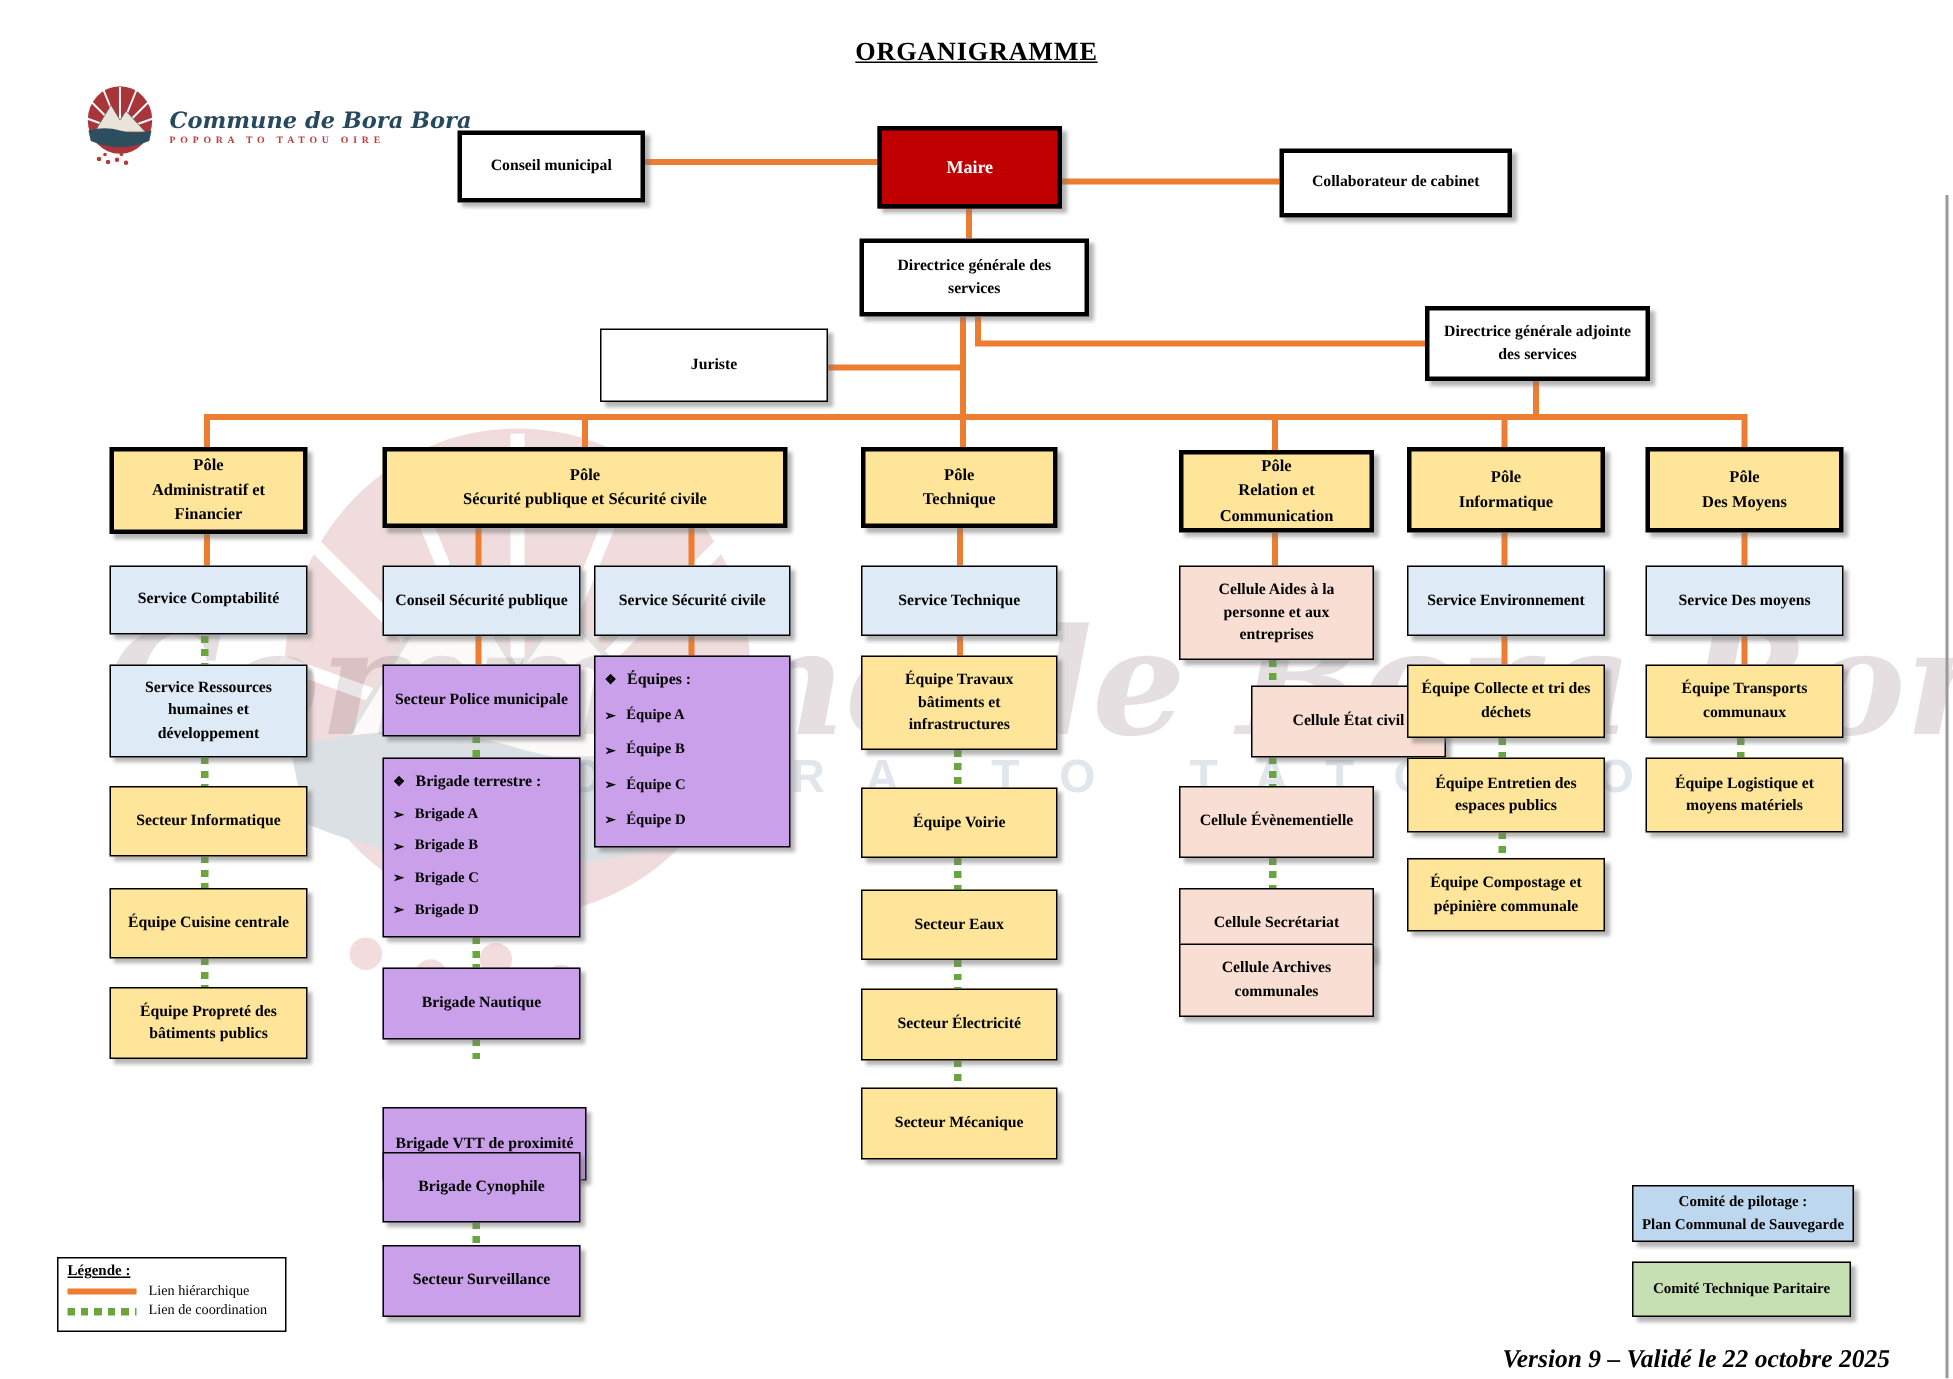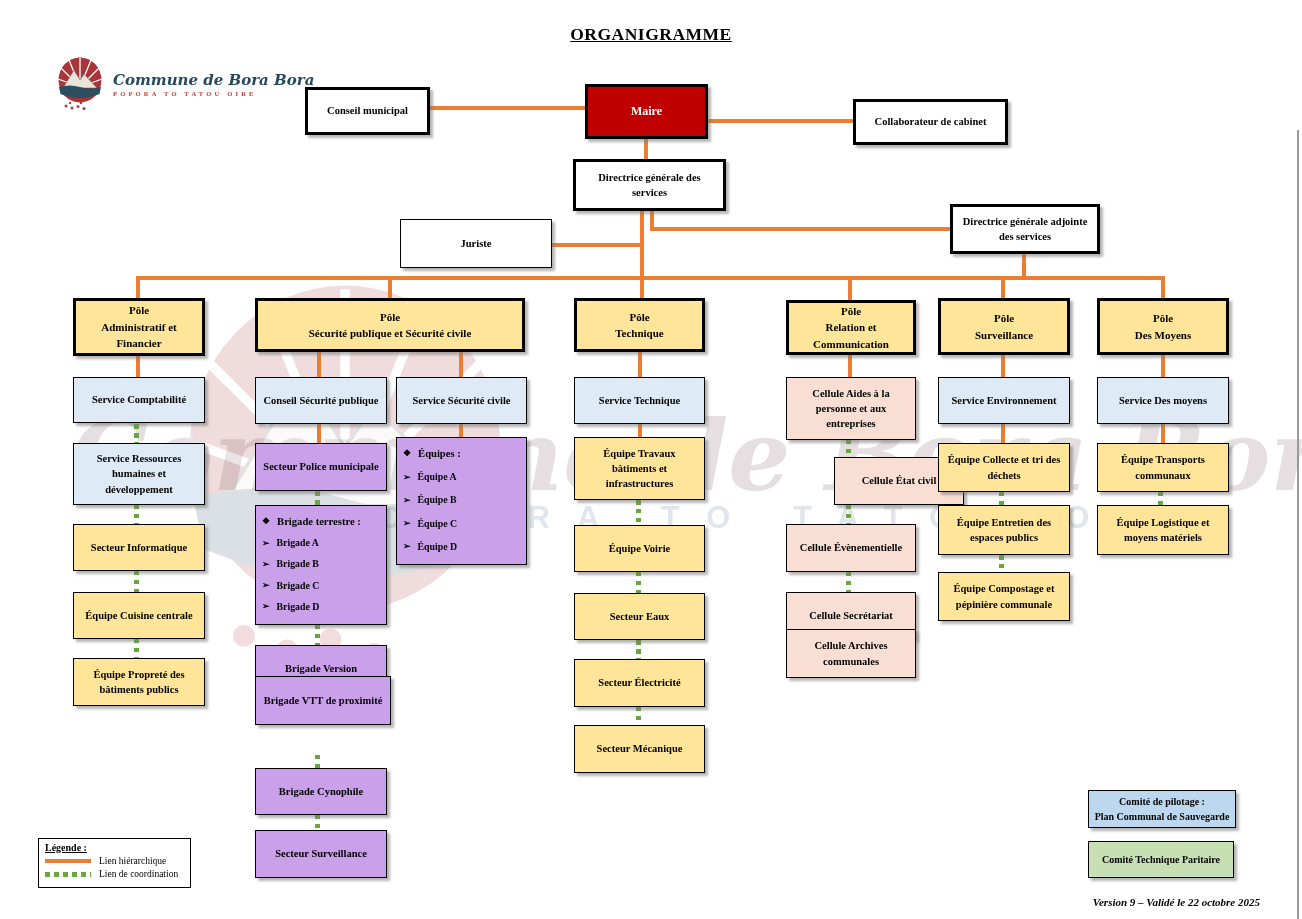--- a/index.html
+++ b/index.html
@@ -48,21 +48,21 @@
   .cmt-green{background:#C6E0B4;}
   
   .legend{position:absolute;left:38px;top:838px;width:153px;height:50px;border:1.4px solid #000;
           background:#fff;z-index:4;padding:3px 6px;box-sizing:border-box;font-size:9.5px;font-weight:700;}
   .legend-title{text-decoration:underline;font-size:10px;}
   .legend-row{display:flex;align-items:center;gap:8px;margin-top:3px;}
   .legend-swatch-o{width:46px;height:3.5px;background:#ED7D31;}
   .legend-swatch-g{width:46px;height:5px;
       background:repeating-linear-gradient(to right,#69A73E 0 5px,transparent 5px 9px);}
   .legend-row .lab{font-weight:400;font-size:9.5px;}
-  .version{position:absolute;right:42px;top:896px;font-size:11px;font-weight:700;font-style:italic;z-index:4;}
+  .version{position:absolute;right:42px;top:896px;font-size:17px;font-weight:700;font-style:italic;z-index:4;}
   .page-edge{position:absolute;left:1297px;top:130px;width:1.5px;height:789px;background:#9a9a9a;z-index:0;}
 </style>
 </head>
 <body>
 
 <div class="wm wm-script">Commune de Bora Bora</div>
 <div class="wm wm-caps">POPORA TO TATOU OIRE</div>
 <svg class="wm wm-logo" viewBox="0 0 100 108" aria-hidden="true">
   <ellipse cx="50" cy="46" rx="43" ry="45" fill="#A93439"></ellipse>
   <g stroke="#fff" stroke-width="2.6">
@@ -196,21 +196,21 @@
 <div class="b pole" style="left:574px;top:298px;width:131px;height:54px">
   <span>Pôle</span>
     <span>Technique</span>
   </div>
 <div class="b pole" style="left:786px;top:300px;width:130px;height:55px">
   <span>Pôle</span>
     <span>Relation et Communication</span>
   </div>
 <div class="b pole" style="left:938px;top:298px;width:132px;height:57px">
   <span>Pôle</span>
-    <span>Surveillance</span>
+    <span>Informatique</span>
   </div>
 <div class="b pole" style="left:1097px;top:298px;width:132px;height:57px">
   <span>Pôle</span>
     <span>Des Moyens</span>
   </div>
 
 <div class="b svc" style="left:73px;top:377px;width:132px;height:46px">
     <span>Service Comptabilité</span>
   </div>
 <div class="b svc" style="left:73px;top:443px;width:132px;height:62px">
@@ -248,23 +248,23 @@
   <div class="lrow">
       <span class="bullet">➢</span>
       <span>Brigade C</span>
     </div>
   <div class="lrow">
       <span class="bullet">➢</span>
       <span>Brigade D</span>
     </div>
 </div>
 <div class="b pur" style="left:255px;top:645px;width:132px;height:48px">
-    <span>Brigade Version</span>
-  </div>
-<div class="b pur" style="left:255px;top:676px;width:136px;height:49px">
+    <span>Brigade Nautique</span>
+  </div>
+<div class="b pur" style="left:255px;top:738px;width:136px;height:49px">
     <span>Brigade VTT de proximité</span>
   </div>
 <div class="b pur" style="left:255px;top:768px;width:132px;height:47px">
     <span>Brigade Cynophile</span>
   </div>
 <div class="b pur" style="left:255px;top:830px;width:132px;height:48px">
     <span>Secteur Surveillance</span>
   </div>
 
 <div class="b svc" style="left:396px;top:377px;width:131px;height:47px">

